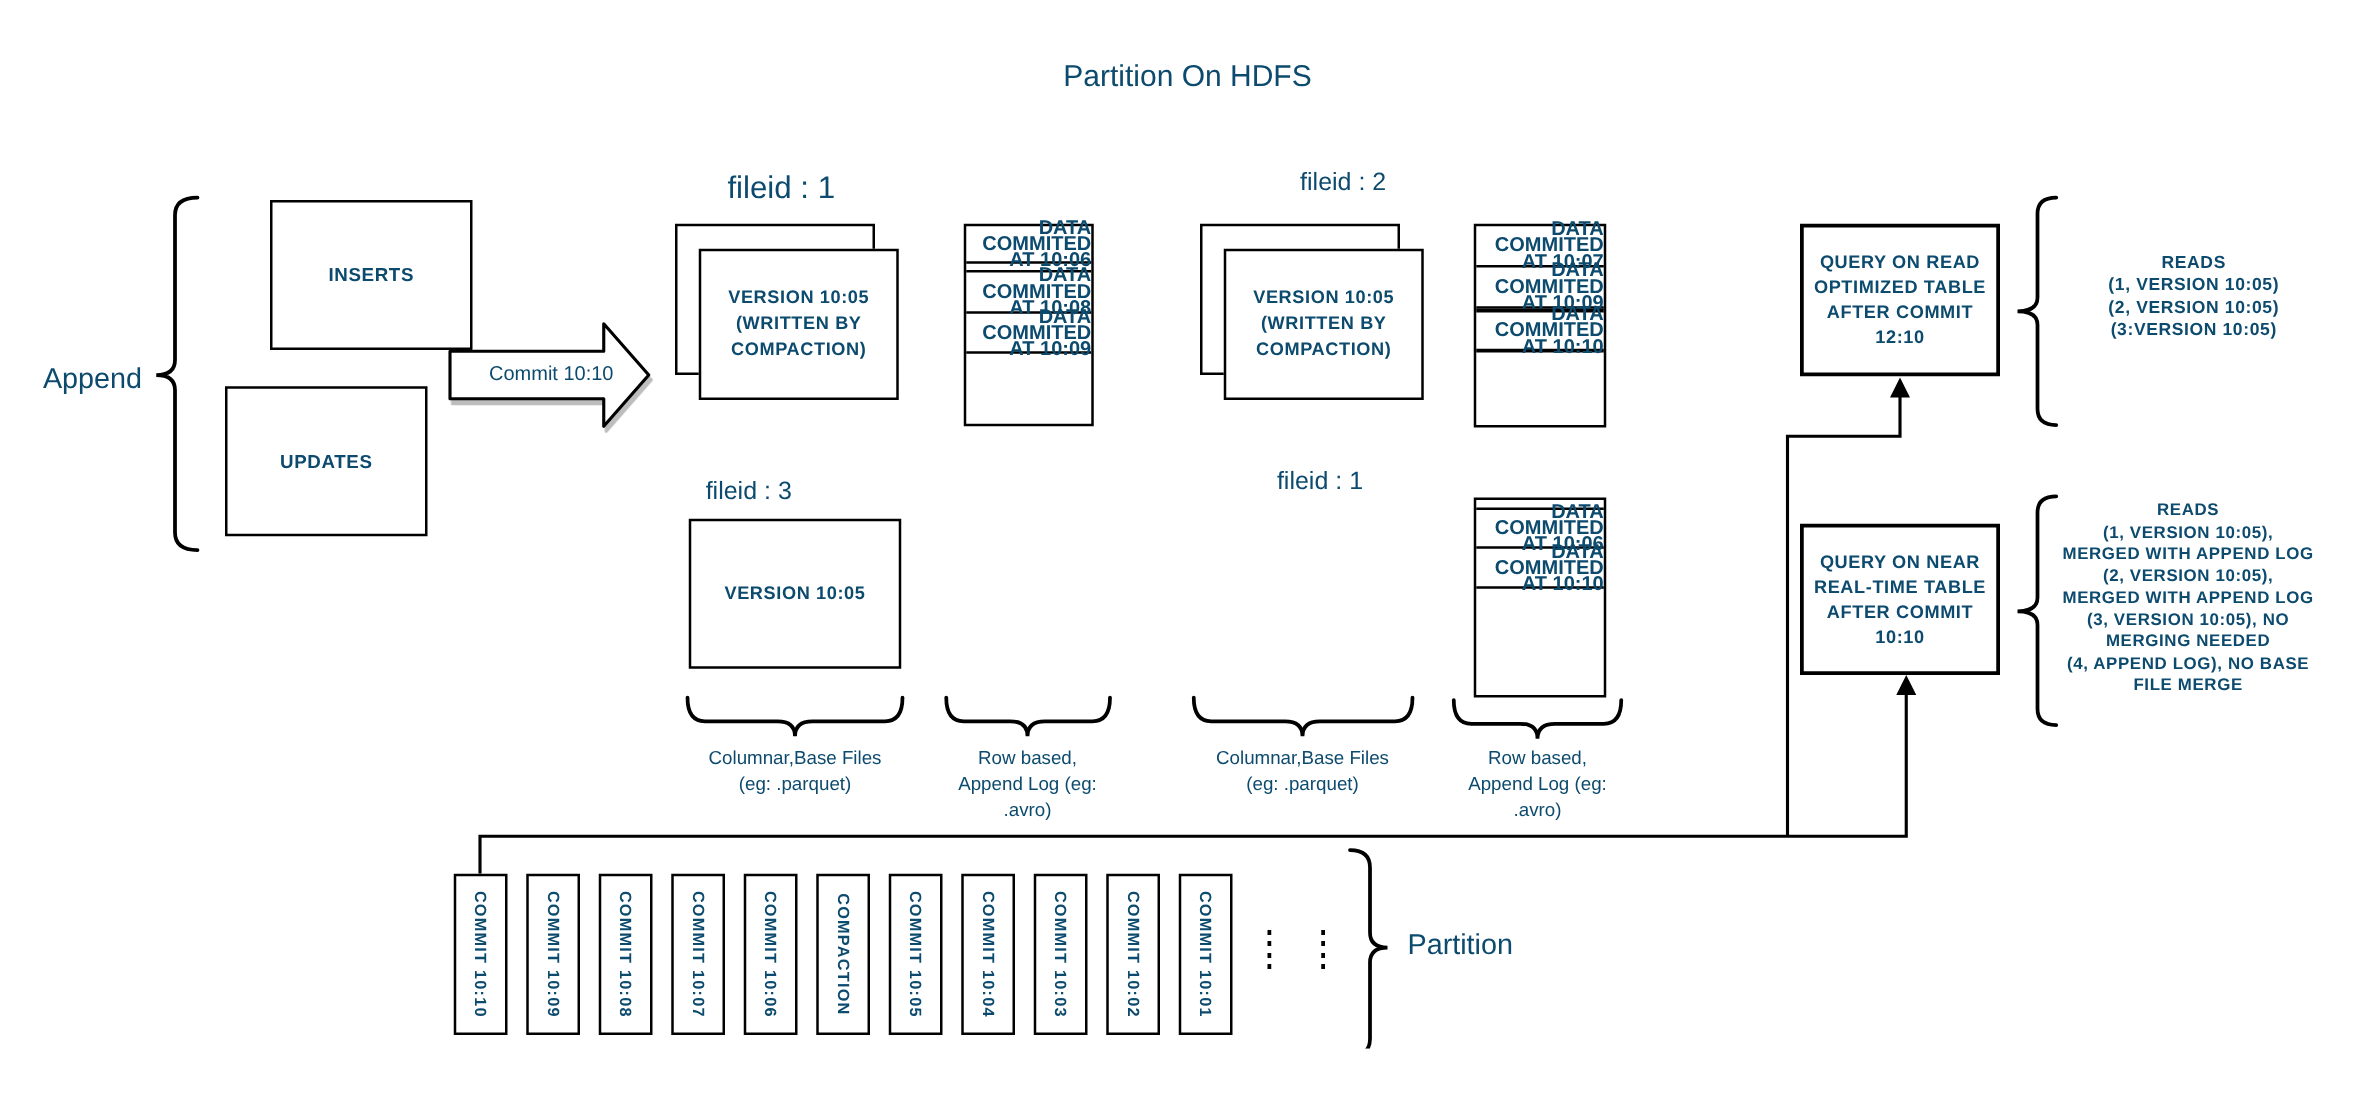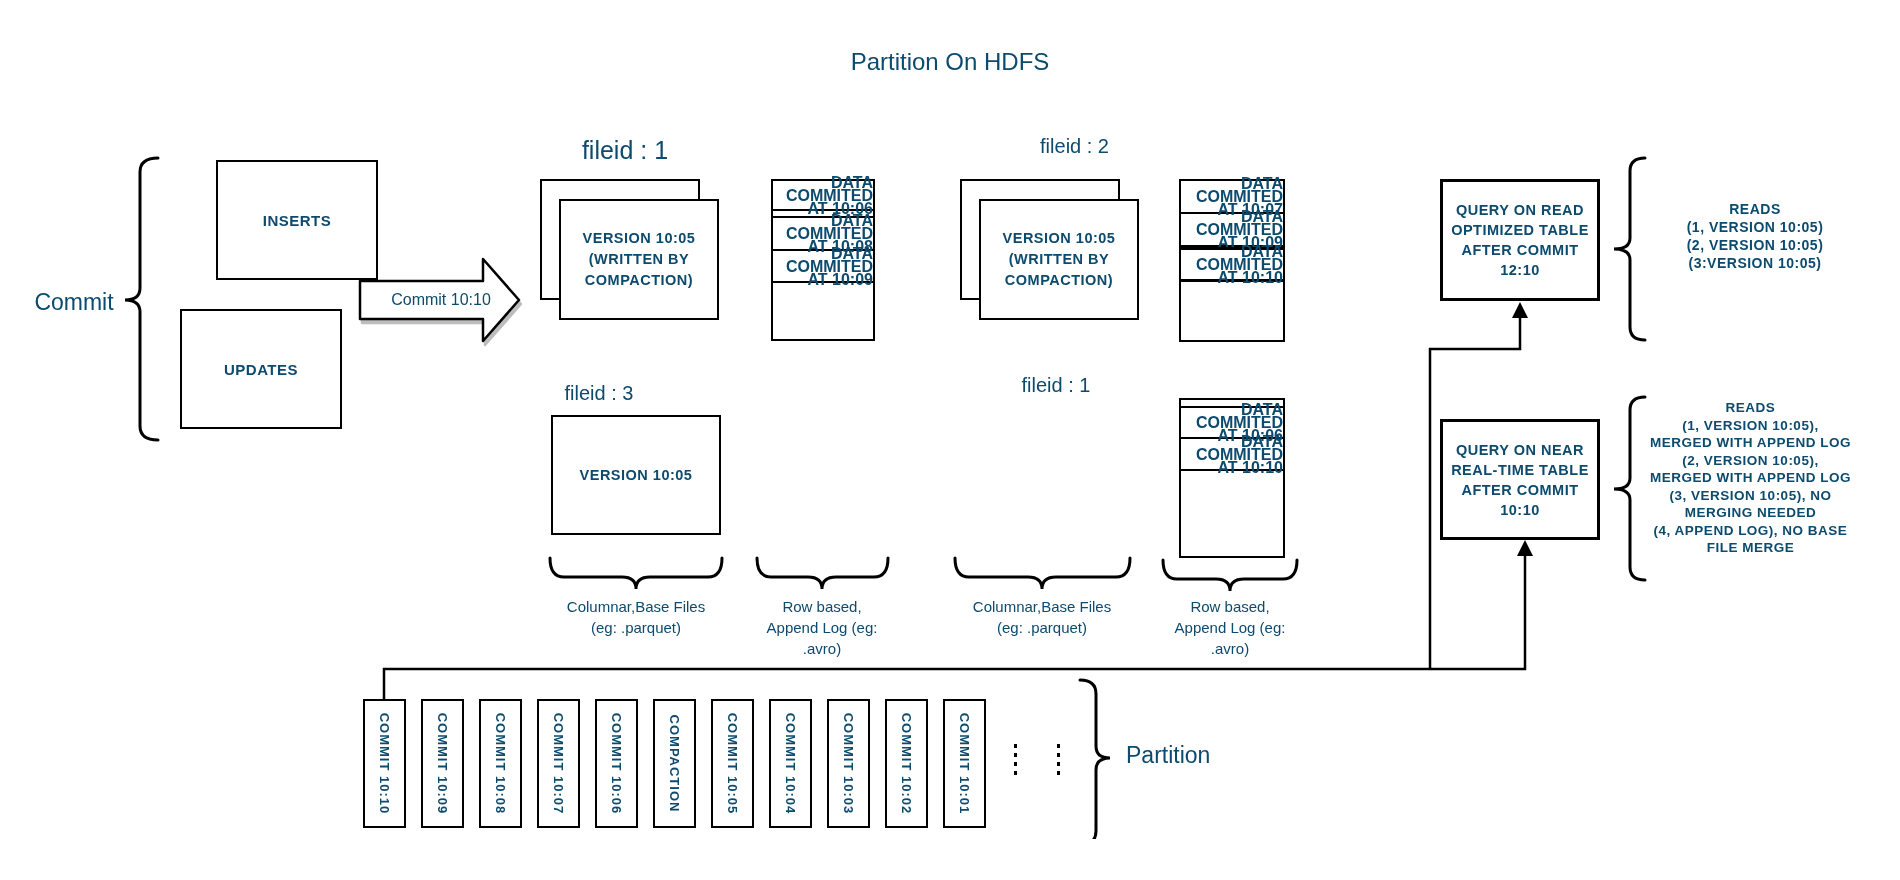--- a/index.html
+++ b/index.html
@@ -54,21 +54,21 @@
     <path d="M 1645 397 Q 1630 397 1630 410 L 1630 478 Q 1630 489 1614 489 Q 1630 489 1630 500 L 1630 567 Q 1630 580 1645 580" fill="none" stroke="#000" stroke-width="3" stroke-linecap="round"></path>
 
     <polyline points="384,699 384,669 1525,669 1525,548" fill="none" stroke="#000" stroke-width="2.5"></polyline>
     <polygon points="1517,556 1533,556 1525,540" fill="#000"></polygon>
     <polyline points="1430,669 1430,349 1520,349 1520,310" fill="none" stroke="#000" stroke-width="2.5"></polyline>
     <polygon points="1512,318 1528,318 1520,302" fill="#000"></polygon>
   </svg>
 
   <div class="abs hand center" style="left:800px; top:48px; width:300px; font-size:24px;">Partition On HDFS</div>
 
-  <div class="abs hand center" style="left:24px; top:289px; width:100px; font-size:23px;">Commit</div>
+  <div class="abs hand center" style="left:24px; top:289px; width:100px; font-size:23px;">Append</div>
 
   <div class="box marker" style="left:180px; top:160px; width:162px; height:120px; font-size:15px;margin-left:36px;">
     <span>INSERTS</span>
   </div>
   <div class="box marker" style="left:180px; top:309px; width:162px; height:120px; font-size:15px;">
     <span>UPDATES</span>
   </div>
 
   <div class="abs hand center z3" style="left:371px; top:291px; width:140px; font-size:16px;">Commit 10:10</div>
 

